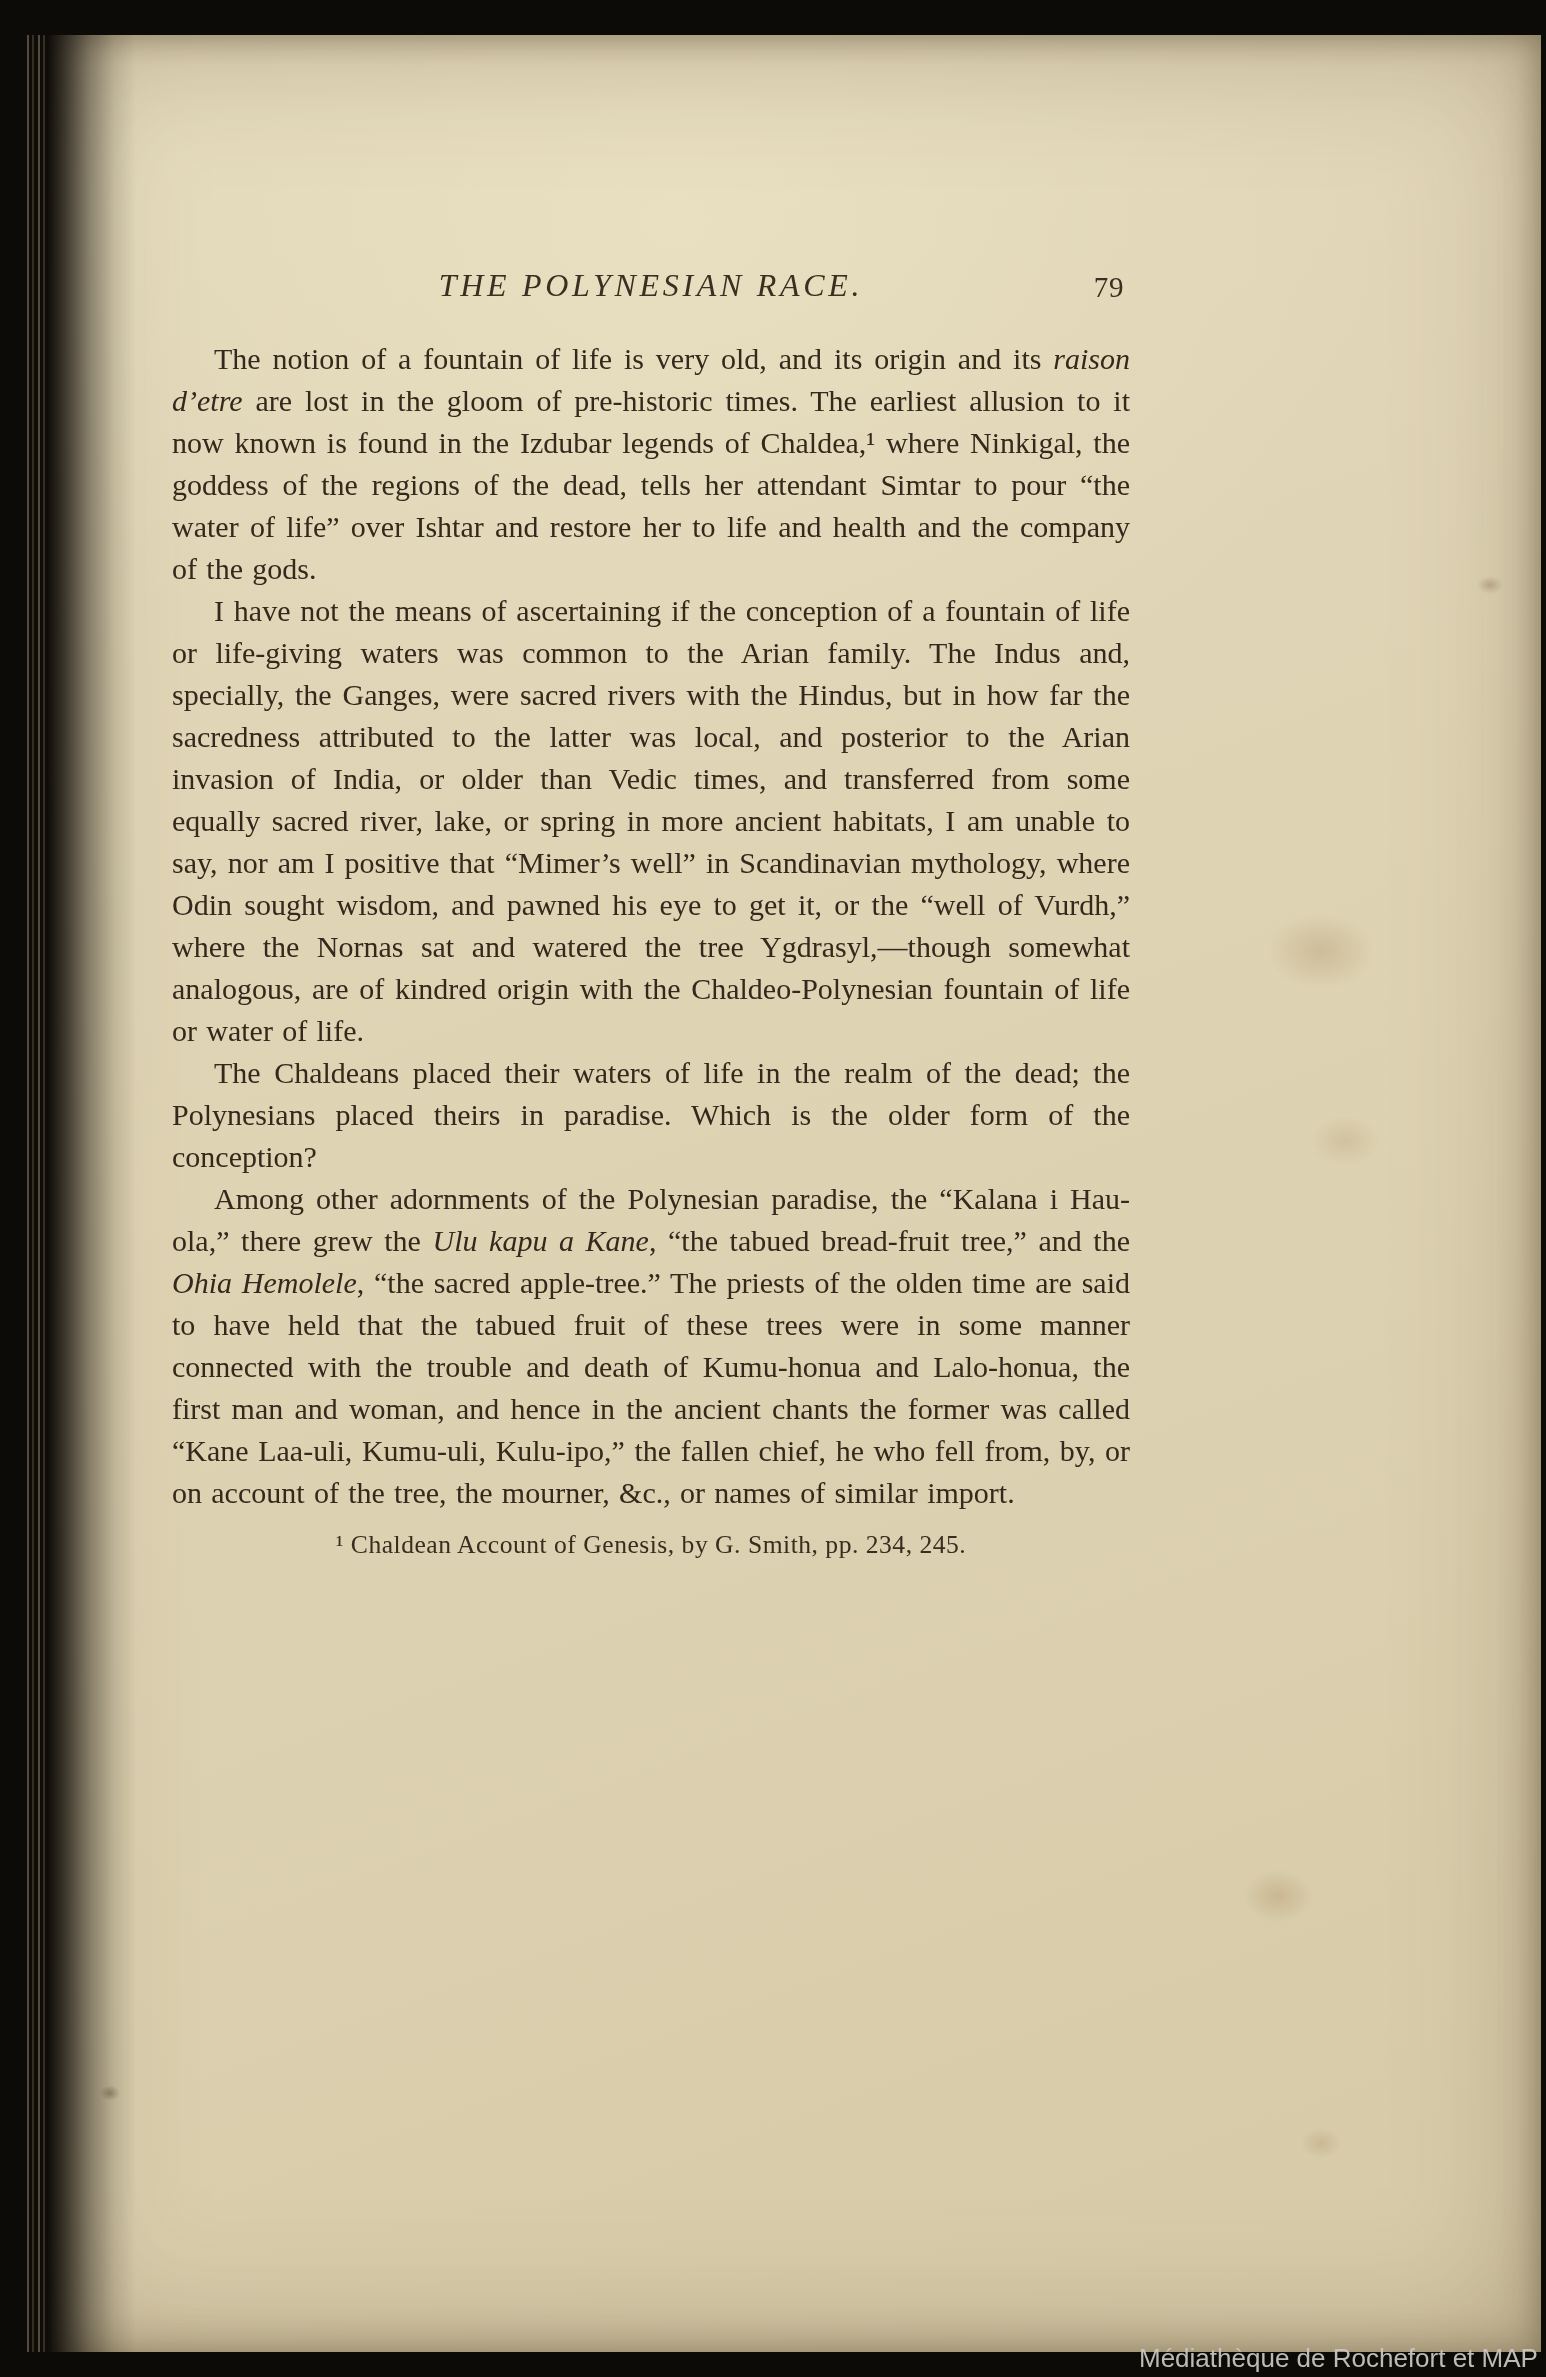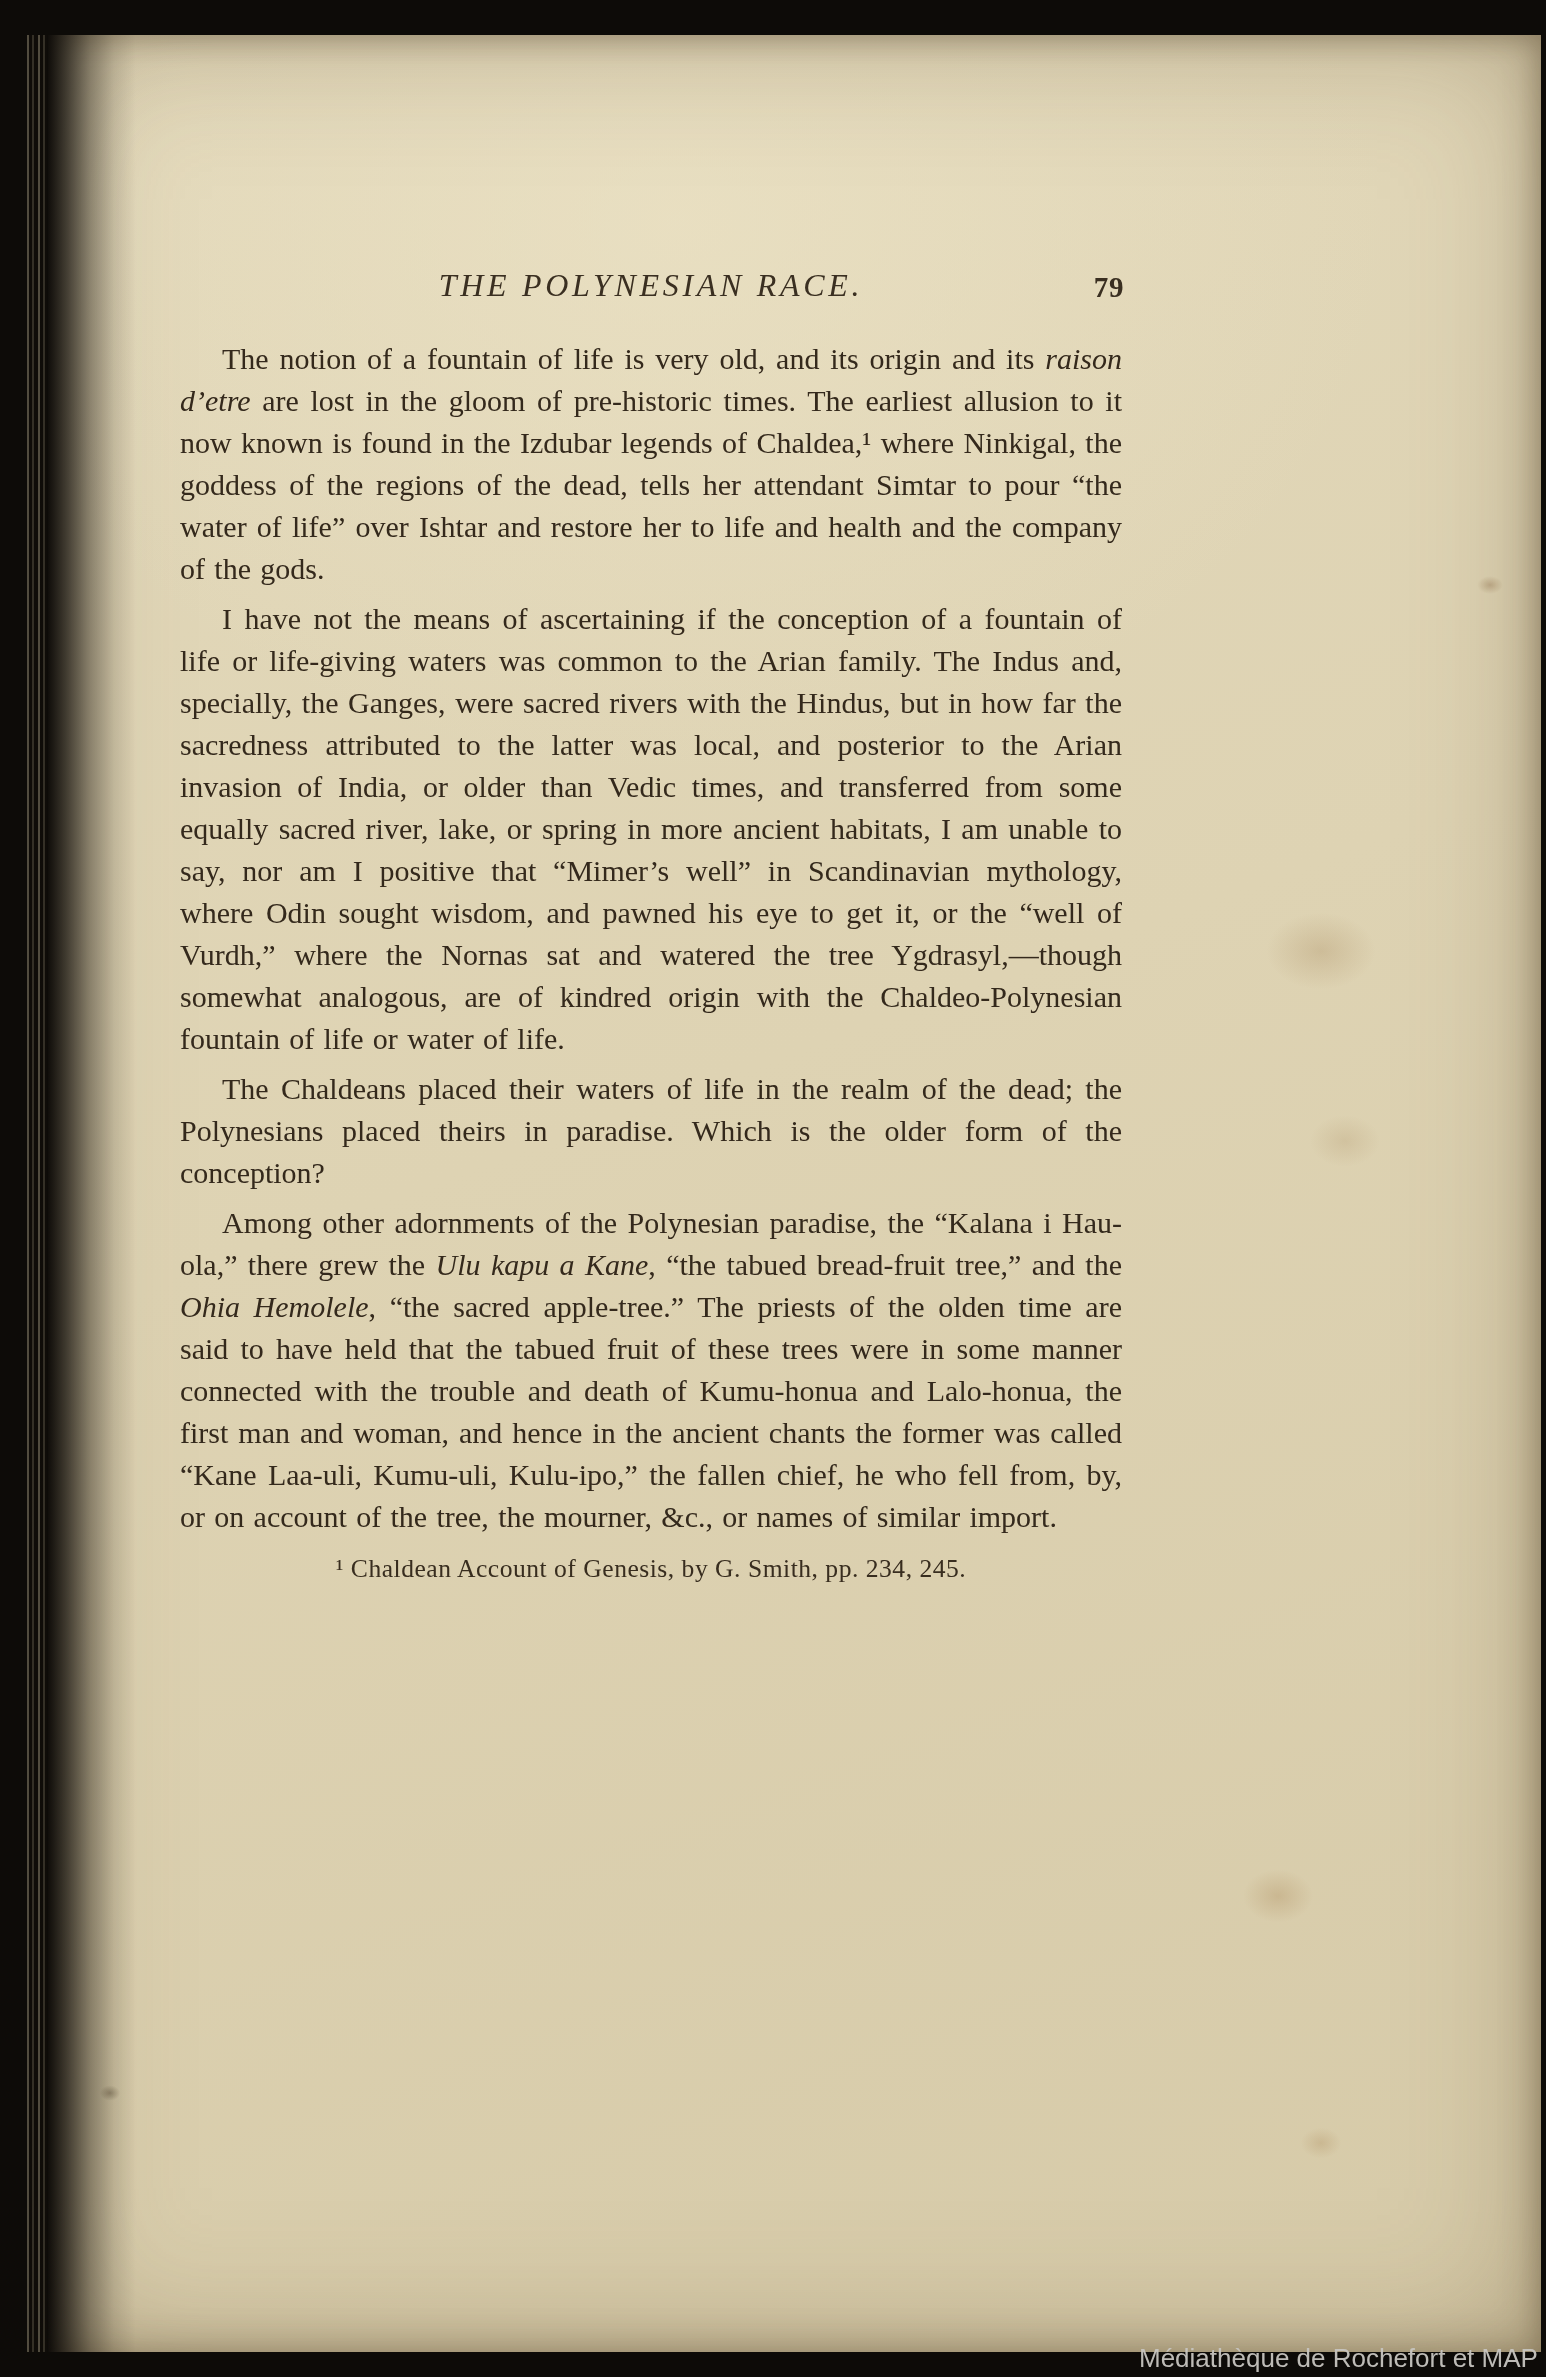--- a/index.html
+++ b/index.html
@@ -50,25 +50,25 @@
     color:#352a1d;
   }
   .page-header {
     position:relative; height:58px; text-align:center;
   }
   .running-title {
     font-style:italic; font-size:32px; letter-spacing:3.7px; color:#3a2f21;
   }
   .page-number {
     position:absolute; right:5.5px; top:3.7px;
-    font-style:normal; font-size:29px; letter-spacing:0.9px; color:#3a2f21;font-weight:bold;
+    font-style:normal; font-size:29px; letter-spacing:0.9px; color:#3a2f21;
   }
   .body-text { margin-top:12.8px; }
   .body-text p {
-    margin:8px; text-align:justify; text-indent:42px;
+    margin:0; text-align:justify; text-indent:42px;
     font-size:30px; line-height:42px; color:#34291c;
     word-spacing:1.8px;
   }
   .it { font-style:italic; }
   .footnote {
     margin-top:16.4px; text-align:center;
     font-size:25.6px; color:#382d1f; letter-spacing:0.5px;font-family:Liberation Serif, serif;
   }
   .watermark {
     position:absolute; right:9.1px; bottom:2.7px; z-index:6;

